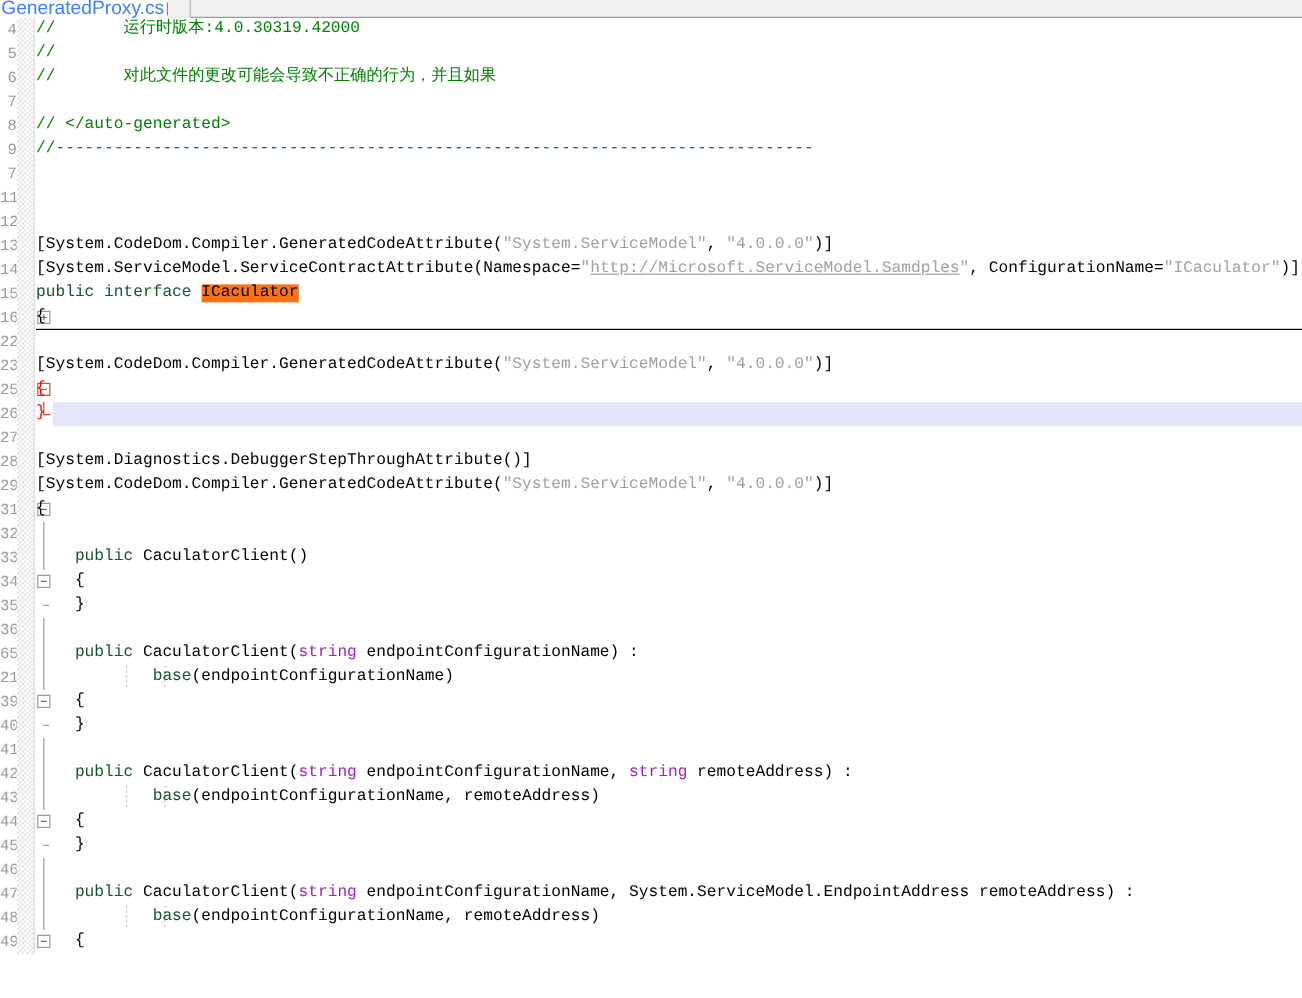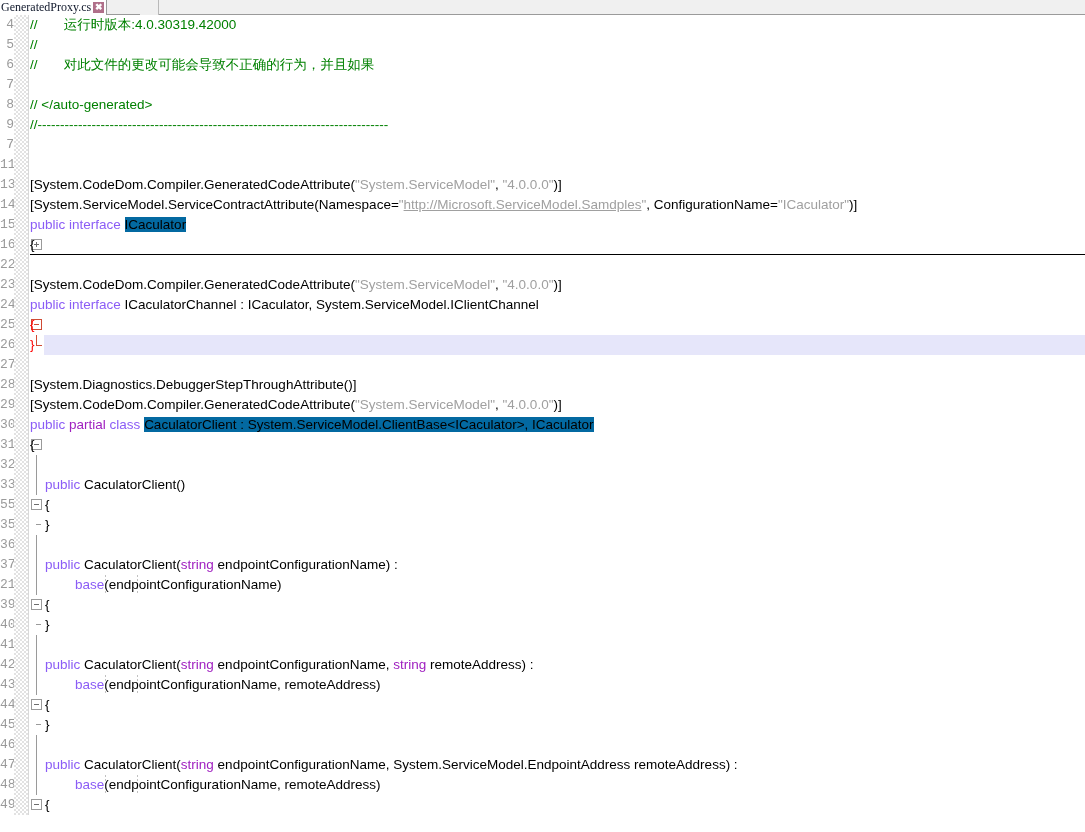--- a/index.html
+++ b/index.html
@@ -17,22 +17,22 @@
   }
   .tab{
     position:absolute;left:0;top:0;height:15px;
     display:flex;align-items:center;
     background:#ffffff;
     border-right:1px solid #9a9a9a;
     padding:0 2px 0 1px;
     box-sizing:border-box;
   }
   .tab-label{
-    font-family:Liberation Serif, serif;
-    font-size:12px;color:#0f172a;line-height:13px;white-space:nowrap;
+    font-family:Liberation Sans, sans-serif;
+    font-size:16px;color:#3b82f6;line-height:13px;white-space:nowrap;
   }
   .tab-close{
     margin-left:2px;width:11px;height:11px;
     background:#b0708a;color:#ffffff;
     font-family:"Liberation Sans",sans-serif;
     font-size:9px;font-weight:bold;line-height:11px;text-align:center;
     cursor:pointer;
   }
   .tab-spacer{
     position:absolute;top:0;height:15px;width:18px;
@@ -94,44 +94,44 @@
     border-left:1px solid #d04a34;border-bottom:1px solid #d04a34;
     box-sizing:border-box;
   }
   .fold-tick{
     position:absolute;left:6px;top:9px;width:5px;height:1px;background:#9a9a9a;
   }
   
   .code{
     position:absolute;left:30px;top:0;height:20px;
     white-space:pre;
-    font-family:Liberation Sans, sans-serif;
+    font-family:Liberation Mono, monospace;
     font-size:13.5px;line-height:20px;
     color:#000000;
   }
   .selrow{
     position:absolute;left:44px;top:0;right:0;height:20px;background:#e6e6fa;
   }
   
   .hr-sep{
     position:absolute;left:30px;right:0;bottom:0;height:1px;background:#000000;
   }
   
   .iguide{
     position:absolute;top:0;width:1px;height:20px;
     background-image:linear-gradient(to bottom,#c0c0c0 50%,transparent 50%);
     background-size:1px 4px;
   }
   
-  .kw{color:#8b5cf6;}
+  .kw{color:#14532d;}
   .typ{color:#a020c0;}
   .cm{color:#008000;}
   .str{color:#a0a0a0;}
   .lnk{color:#a0a0a0;text-decoration:underline;}
-  .hl{background:#0369a1;}
+  .hl{background:#f97316;}
   .red{color:#ff0000;}
 </style>
 </head>
 <body>
 
 <div id="tabstrip">
   <div class="tab" id="tab0">
     <span class="tab-label">GeneratedProxy.cs</span>
     <span class="tab-close">✖</span>
   </div>
@@ -180,20 +180,26 @@
       <div class="foldmargin"></div>
       <div class="code"></div>
     </div>
     <div class="row">
       <div class="linenum">11</div>
       <div class="indmargin"></div>
       <div class="foldmargin"></div>
       <div class="code"></div>
     </div>
     <div class="row">
+      <div class="linenum">12</div>
+      <div class="indmargin"></div>
+      <div class="foldmargin"></div>
+      <div class="code"></div>
+    </div>
+    <div class="row">
       <div class="linenum">13</div>
       <div class="indmargin"></div>
       <div class="foldmargin"></div>
       <div class="code"><span>[System.CodeDom.Compiler.GeneratedCodeAttribute(</span><span class="str">"System.ServiceModel"</span><span>, </span><span class="str">"4.0.0.0"</span><span>)]</span></div>
     </div>
     <div class="row">
       <div class="linenum">14</div>
       <div class="indmargin"></div>
       <div class="foldmargin"></div>
       <div class="code"><span>[System.ServiceModel.ServiceContractAttribute(Namespace=</span><span class="str">"</span><span class="lnk">http://Microsoft.ServiceModel.Samdples</span><span class="str">"</span><span>, ConfigurationName=</span><span class="str">"ICaculator"</span><span>)]</span></div>
@@ -219,26 +225,20 @@
       <div class="foldmargin"></div>
       <div class="code"></div>
     </div>
     <div class="row">
       <div class="linenum">23</div>
       <div class="indmargin"></div>
       <div class="foldmargin"></div>
       <div class="code"><span>[System.CodeDom.Compiler.GeneratedCodeAttribute(</span><span class="str">"System.ServiceModel"</span><span>, </span><span class="str">"4.0.0.0"</span><span>)]</span></div>
     </div>
     <div class="row">
-      <div class="linenum">24</div>
-      <div class="indmargin"></div>
-      <div class="foldmargin"></div>
-      <div class="code"><span class="kw">public</span><span> </span><span class="kw">interface</span><span> ICaculatorChannel : ICaculator, System.ServiceModel.IClientChannel</span></div>
-    </div>
-    <div class="row">
       <div class="linenum">25</div>
       <div class="indmargin"></div>
       <div class="foldmargin">
         <div class="fold-box red"></div>
       </div>
       <div class="code"><span class="red">{</span></div>
     </div>
     <div class="row">
       <div class="selrow"></div>
       <div class="linenum">26</div>
@@ -260,26 +260,20 @@
       <div class="foldmargin"></div>
       <div class="code"><span>[System.Diagnostics.DebuggerStepThroughAttribute()]</span></div>
     </div>
     <div class="row">
       <div class="linenum">29</div>
       <div class="indmargin"></div>
       <div class="foldmargin"></div>
       <div class="code"><span>[System.CodeDom.Compiler.GeneratedCodeAttribute(</span><span class="str">"System.ServiceModel"</span><span>, </span><span class="str">"4.0.0.0"</span><span>)]</span></div>
     </div>
     <div class="row">
-      <div class="linenum">30</div>
-      <div class="indmargin"></div>
-      <div class="foldmargin"></div>
-      <div class="code"><span class="kw">public</span><span> </span><span class="typ">partial</span><span> </span><span class="kw">class</span><span> </span><span class="hl">CaculatorClient : System.ServiceModel.ClientBase&lt;ICaculator&gt;, ICaculator</span></div>
-    </div>
-    <div class="row">
       <div class="linenum">31</div>
       <div class="indmargin"></div>
       <div class="foldmargin">
         <div class="fold-box"></div>
       </div>
       <div class="code"><span>{</span></div>
     </div>
     <div class="row">
       <div class="linenum">32</div>
       <div class="indmargin"></div>
@@ -290,21 +284,21 @@
     </div>
     <div class="row">
       <div class="linenum">33</div>
       <div class="indmargin"></div>
       <div class="foldmargin">
         <div class="fold-line gray"></div>
       </div>
       <div class="code"><span>    </span><span class="kw">public</span><span> CaculatorClient()</span></div>
     </div>
     <div class="row">
-      <div class="linenum">55</div>
+      <div class="linenum">34</div>
       <div class="indmargin"></div>
       <div class="foldmargin">
         <div class="fold-box"></div>
       </div>
       <div class="code"><span>    {</span></div>
     </div>
     <div class="row">
       <div class="linenum">35</div>
       <div class="indmargin"></div>
       <div class="foldmargin">
@@ -314,21 +308,21 @@
     </div>
     <div class="row">
       <div class="linenum">36</div>
       <div class="indmargin"></div>
       <div class="foldmargin">
         <div class="fold-line gray"></div>
       </div>
       <div class="code"></div>
     </div>
     <div class="row">
-      <div class="linenum">37</div>
+      <div class="linenum">65</div>
       <div class="indmargin"></div>
       <div class="foldmargin">
         <div class="fold-line gray"></div>
       </div>
       <div class="code"><span>    </span><span class="kw">public</span><span> CaculatorClient(</span><span class="typ">string</span><span> endpointConfigurationName) :</span></div>
     </div>
     <div class="row">
       <div class="linenum">21</div>
       <div class="indmargin"></div>
       <div class="foldmargin">

